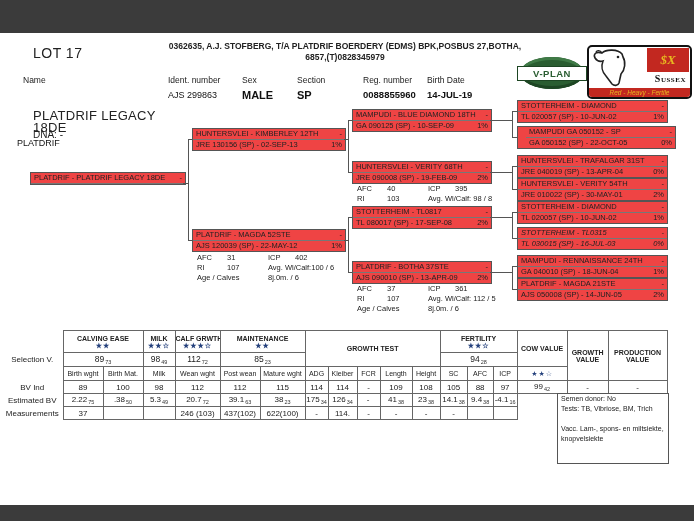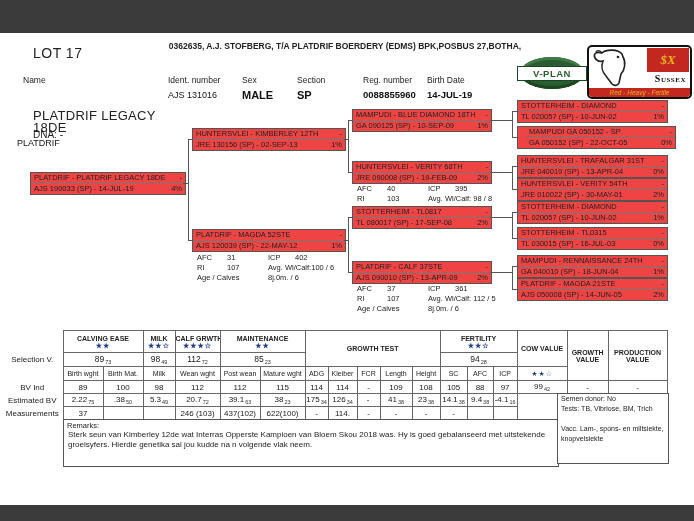--- a/index.html
+++ b/index.html
@@ -63,20 +63,21 @@
 </style>
 </head>
 <body>
 
 <div class="screen">
   <div class="page"></div>
 
   <div class="abs lot" style="left:33px;top:45px;">LOT 17</div>
   <div class="abs addr" style="left:115px;top:41px;">
     <div>0362635, A.J. STOFBERG, T/A PLATDRIF BOERDERY (EDMS) BPK,POSBUS 27,BOTHA,</div>
+    <div>6857,(T)0828345979</div>
   </div>
 
   <div class="vplan">
     <div class="vplan-band">
       <span>V-PLAN</span>
     </div>
   </div>
 
   <div class="sussex">
     <div class="sx-badge">$X</div>
@@ -92,38 +93,34 @@
   </div>
 
   <div class="abs flabel" style="left:23px;top:75px;">Name</div>
   <div class="abs flabel" style="left:168px;top:75px;">Ident. number</div>
   <div class="abs flabel" style="left:242px;top:75px;">Sex</div>
   <div class="abs flabel" style="left:297px;top:75px;">Section</div>
   <div class="abs flabel" style="left:363px;top:75px;">Reg. number</div>
   <div class="abs flabel" style="left:427px;top:75px;">Birth Date</div>
 
   <div class="abs fvalue" style="left:17px;top:90px;margin-top:48px;">PLATDRIF</div>
-  <div class="abs fvalue" style="left:168px;top:90px;">AJS 131016</div>
+  <div class="abs fvalue" style="left:168px;top:90px;">AJS 299863</div>
   <div class="abs fvalue big" style="left:242px;top:89px;">MALE</div>
   <div class="abs fvalue big" style="left:297px;top:89px;">SP</div>
   <div class="abs fvalue semi" style="left:363px;top:89px;">0088855960</div>
   <div class="abs fvalue semi" style="left:427px;top:89px;">14-JUL-19</div>
 
   <div class="abs title1" style="left:33px;top:108px;">PLATDRIF LEGACY</div>
   <div class="abs title1" style="left:33px;top:120px;">18DE</div>
   <div class="abs dna" style="left:33px;top:129px;">DNA: -</div>
 
   <div class="pbox" style="left:30px;top:172px;width:154px;">
     <div class="pr first">
         <span>PLATDRIF -  PLATDRIF LEGACY 18DE</span>
         <span>-</span>
-      </div>
-    <div class="pr">
-        <span>AJS 190033 (SP) - 14-JUL-19</span>
-        <span>4%</span>
       </div>
   </div>
 
   <div class="pbox" style="left:192px;top:128px;width:152px;">
     <div class="pr first">
         <span>HUNTERSVLEI -  KIMBERLEY 12TH</span>
         <span>-</span>
       </div>
     <div class="pr">
         <span>JRE 130156 (SP) - 02-SEP-13</span>
@@ -192,21 +189,21 @@
         <span>-</span>
       </div>
     <div class="pr">
         <span>TL  080017 (SP) - 17-SEP-08</span>
         <span>2%</span>
       </div>
   </div>
 
   <div class="pbox" style="left:352px;top:261px;width:138px;">
     <div class="pr first">
-        <span>PLATDRIF -  CALF 37STE</span>
+        <span>PLATDRIF -  BOTHA 37STE</span>
         <span>-</span>
       </div>
     <div class="pr">
         <span>AJS 090010 (SP) - 13-APR-09</span>
         <span>2%</span>
       </div>
   </div>
   <div class="pstats" style="left:357px;top:284px;">
     <span>AFC</span>
       <span>37</span>
@@ -262,21 +259,21 @@
   <div class="pbox" style="left:517px;top:201px;width:149px;">
     <div class="pr first">
         <span>STOTTERHEIM -  DIAMOND</span>
         <span>-</span>
       </div>
     <div class="pr">
         <span>TL  020057 (SP) - 10-JUN-02</span>
         <span>1%</span>
       </div>
   </div>
-  <div class="pbox" style="left:517px;top:227px;width:149px;">
+  <div class="pbox" style="left:517px;top:227px;width:149px;font-style:italic;">
     <div class="pr first">
         <span>STOTTERHEIM -  TL0315</span>
         <span>-</span>
       </div>
     <div class="pr">
         <span>TL  030015 (SP) - 16-JUL-03</span>
         <span>0%</span>
       </div>
   </div>
   <div class="pbox" style="left:517px;top:255px;width:149px;">
@@ -473,24 +470,20 @@
         <td class="dv">-</td>
         <td class="dv">-</td>
         <td class="dv">-</td>
         <td class="dv"></td>
         <td class="dv"></td>
       </tr>
     </tbody>
       </table>
   </div>
 
-  <div class="rbox" style="left:63px;top:419px;width:494px;height:46px;">
-    <div class="rlabel">Remarks:</div>
-    <div class="rtext">Sterk seun van Kimberley 12de wat Interras Opperste Kampioen van Bloem Skou 2018 was. Hy is goed gebalanseerd met uitstekende groeisyfers. Hierdie genetika sal jou kudde na n volgende vlak neem.</div>
-  </div>
 
   <div class="rbox" style="left:557px;top:393px;width:110px;height:69px;">
     <div class="ibox-line">Semen donor: No</div>
     <div class="ibox-line">Tests: TB, Vibriose, BM, Trich</div>
     <div class="gap"></div>
     <div class="ibox-line">Vacc. Lam-, spons- en miltsiekte,</div>
     <div class="ibox-line">knopvelsiekte</div>
   </div>
 </div>
 

